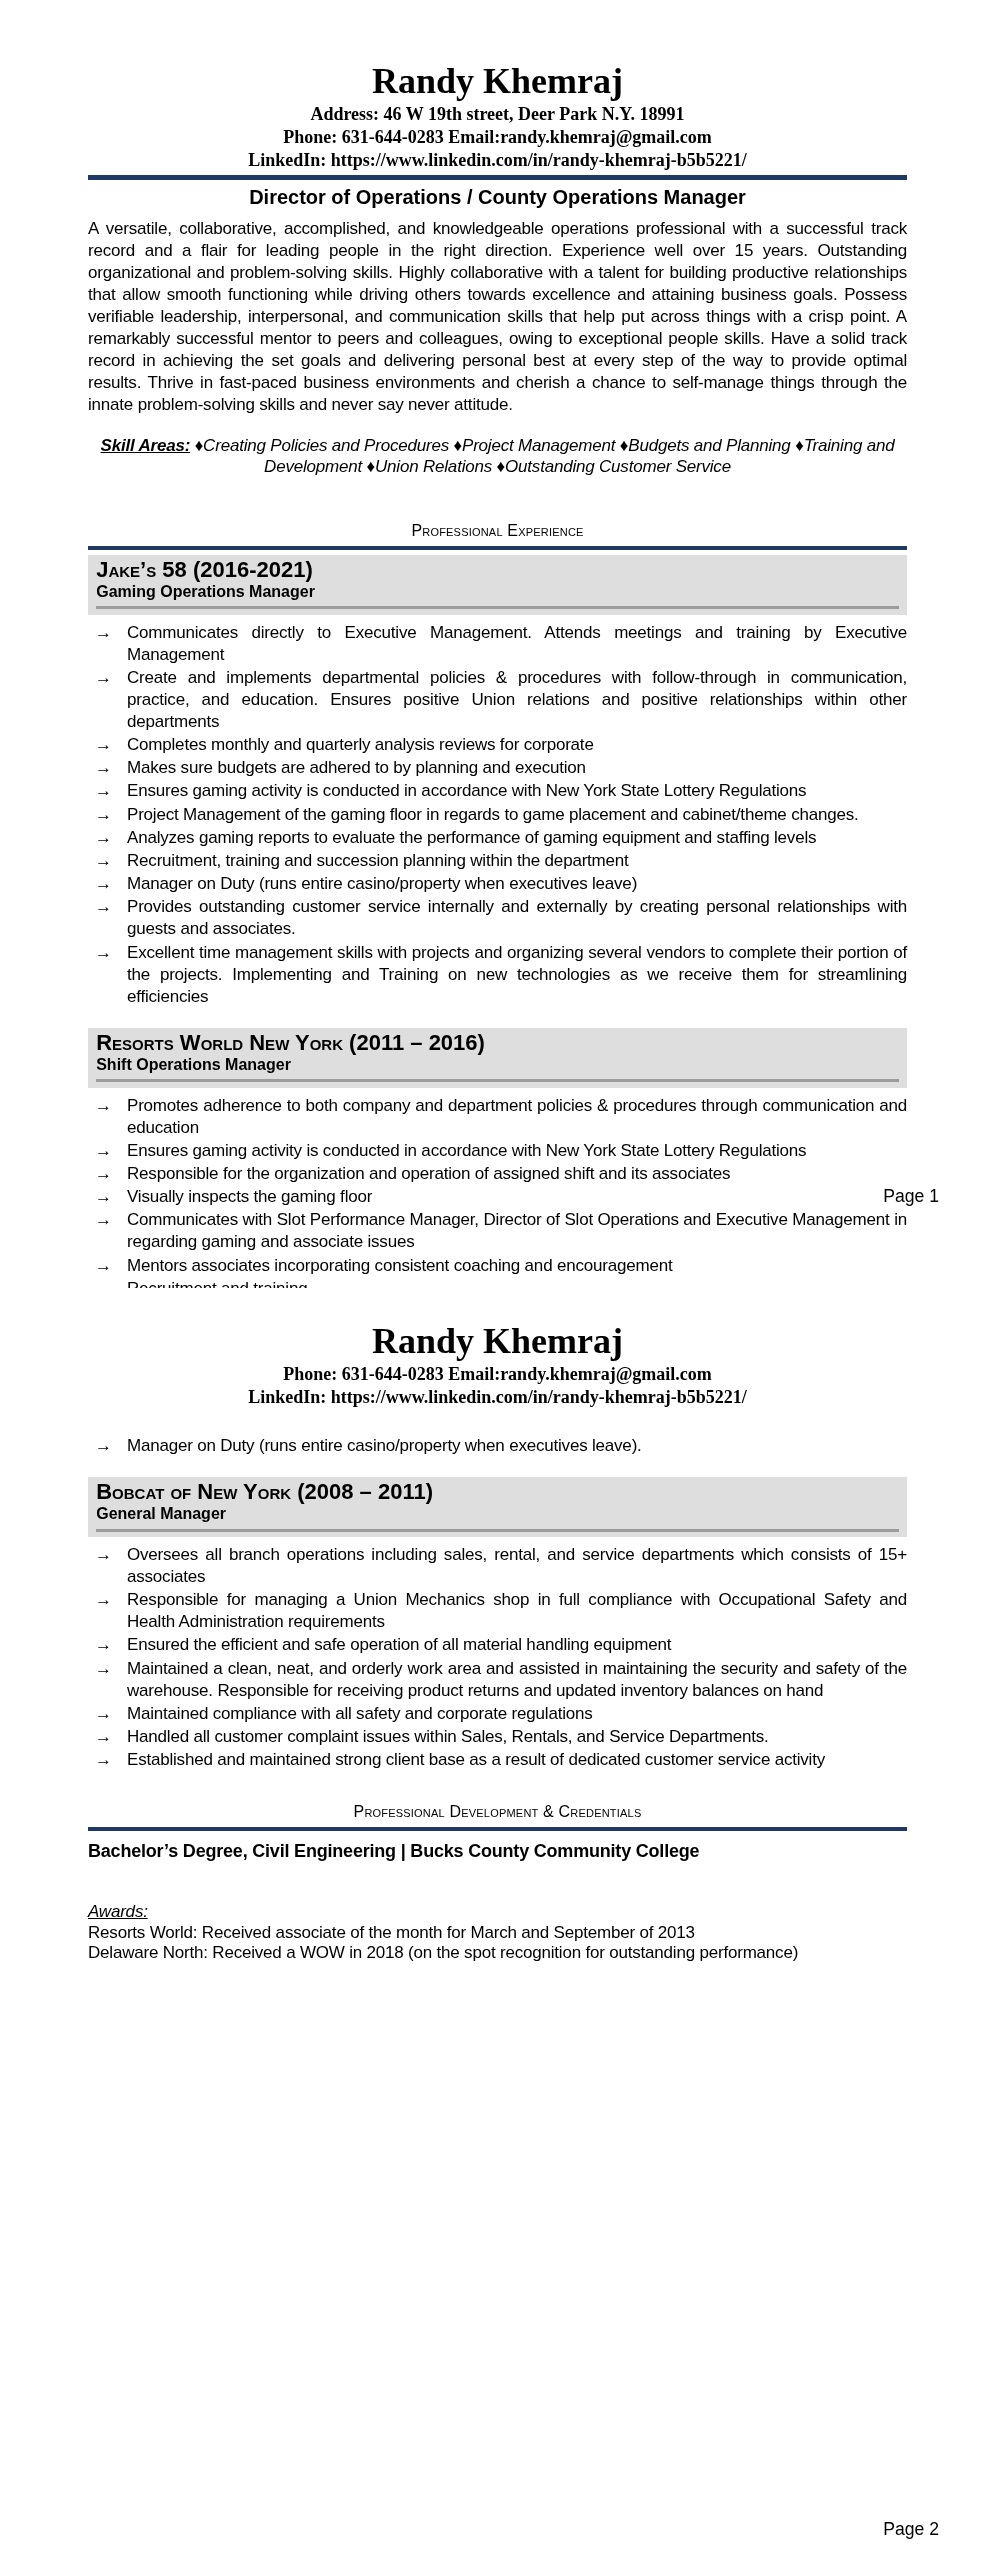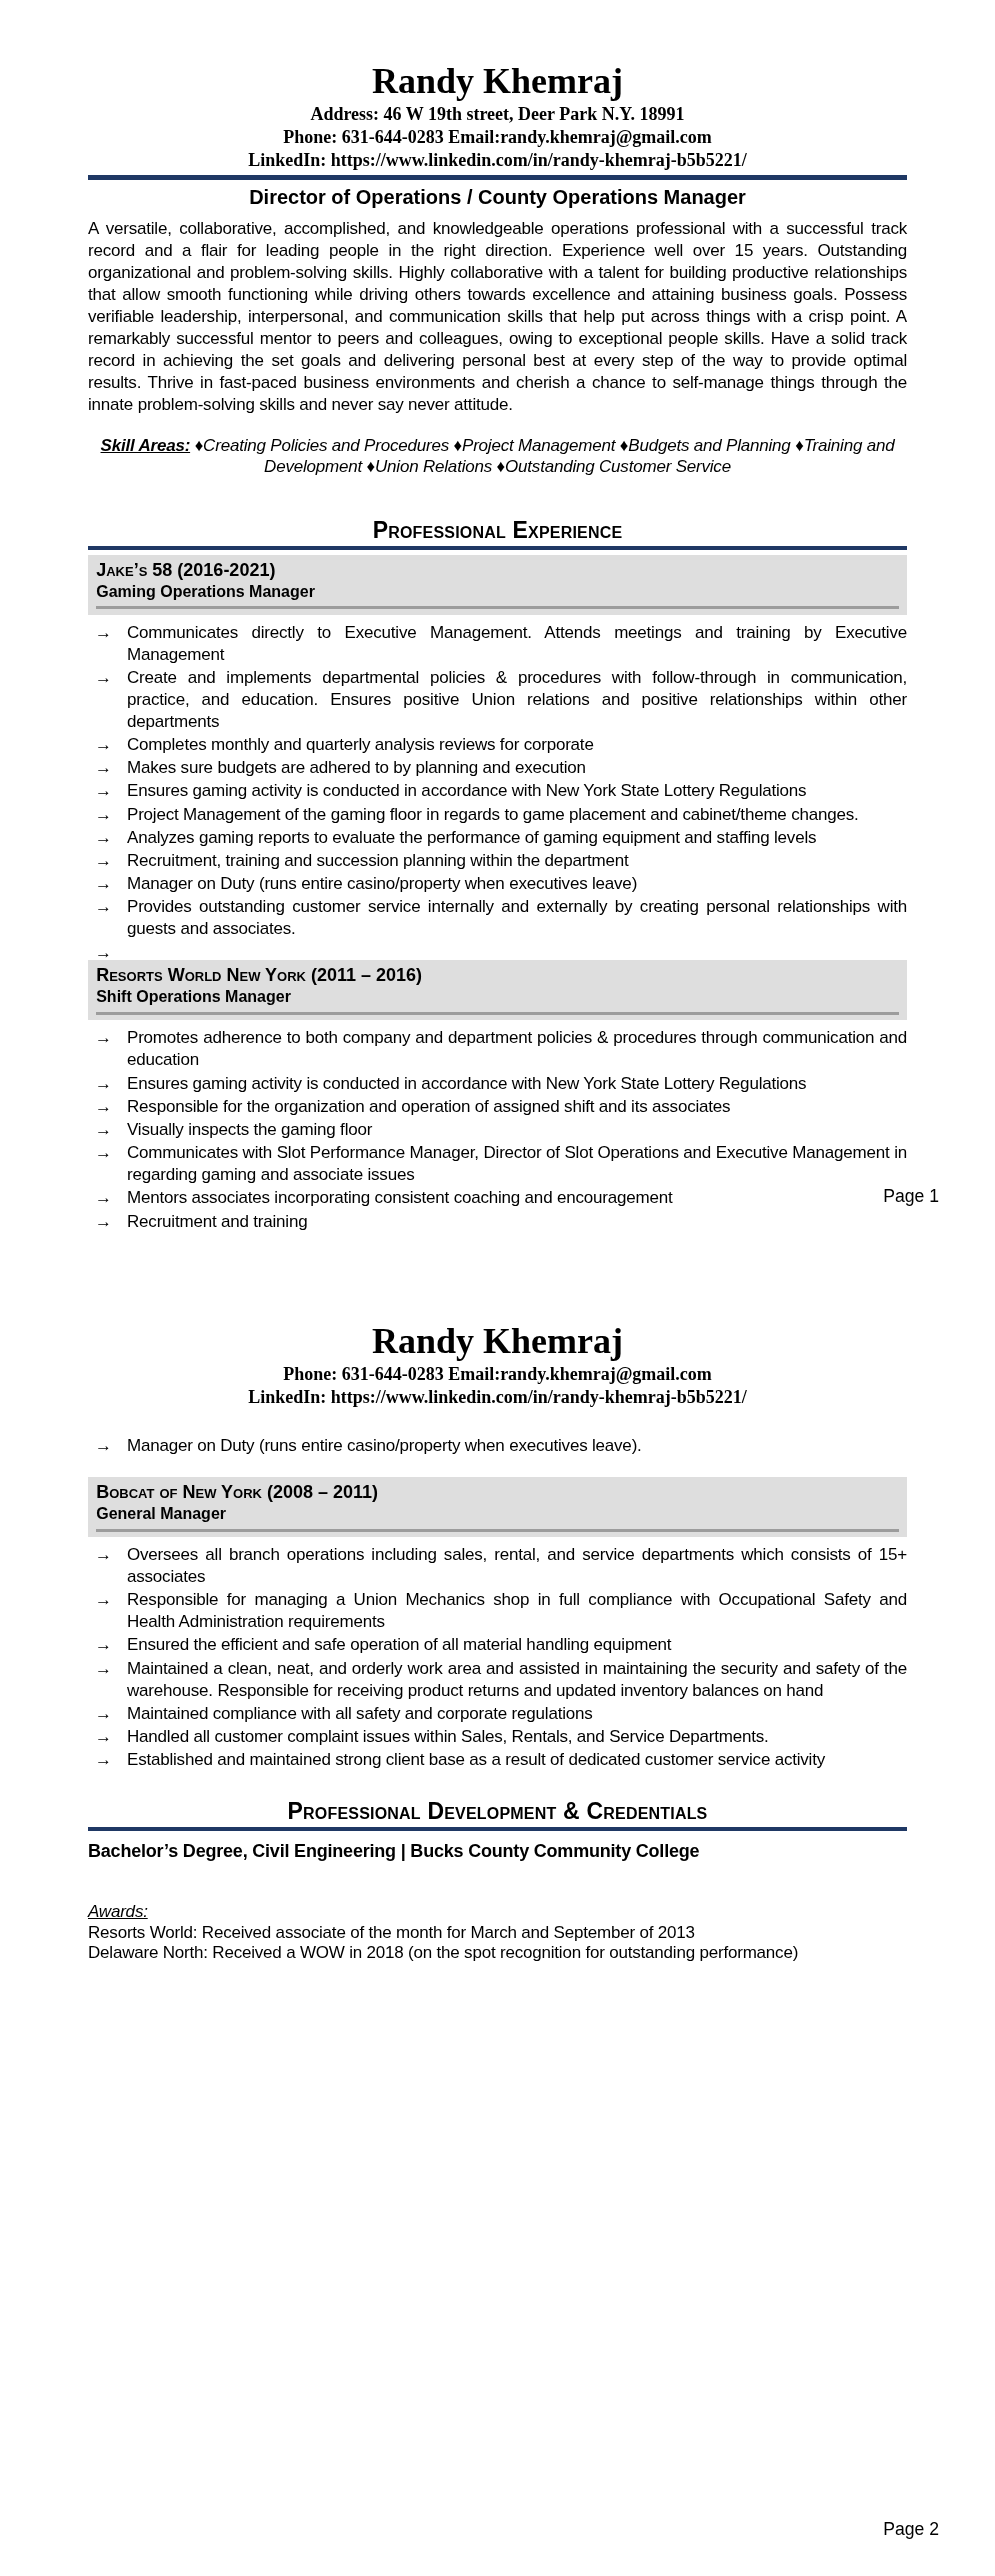--- a/index.html
+++ b/index.html
@@ -69,39 +69,39 @@
     font-style: italic;
     text-align: center;
   }
   .skills .label {
     font-weight: bold;
     text-decoration: underline;
   }
   
   .section-heading {
     margin-top: 42px;
-    font-weight: bold;
+    font-weight: normal;
     font-variant: small-caps;
-    font-size: 23px;
+    font-size: 16px;
     line-height: 23.4px;
     text-align: center;
     letter-spacing: 0.2px;
   }
   .page2 .section-heading { margin-top: 29px; }
   
   .job-box {
     margin-top: 4.1px;
     background: var(--job-box-bg, #DEDEDE);
     padding: 4.1px 8.2px 5.3px 8.2px;
   }
   .job-box.spaced { margin-top: 20px; }
   .job-company {
     font-weight: bold;
     font-variant: small-caps;
-    font-size: 18px;
+    font-size: 22px;
     line-height: 22px;
   }
   .job-role {
     font-weight: bold;
     font-size: 16px;
     line-height: 21.7px;
   }
   .job-rule {
     height: 2.9px;
     background: var(--job-box-rule, #9C9C9C);
@@ -195,21 +195,21 @@
     <li><span class="arrow">→</span><span>Communicates directly to Executive Management. Attends meetings and training by Executive Management</span></li>
     <li><span class="arrow">→</span><span>Create and implements departmental policies &amp; procedures with follow-through in communication, practice, and education. Ensures positive Union relations and positive relationships within other departments</span></li>
     <li><span class="arrow">→</span><span>Completes monthly and quarterly analysis reviews for corporate</span></li>
     <li><span class="arrow">→</span><span>Makes sure budgets are adhered to by planning and execution</span></li>
     <li><span class="arrow">→</span><span>Ensures gaming activity is conducted in accordance with New York State Lottery Regulations</span></li>
     <li><span class="arrow">→</span><span>Project Management of the gaming floor in regards to game placement and cabinet/theme changes.</span></li>
     <li><span class="arrow">→</span><span>Analyzes gaming reports to evaluate the performance of gaming equipment and staffing levels</span></li>
     <li><span class="arrow">→</span><span>Recruitment, training and succession planning within the department</span></li>
     <li><span class="arrow">→</span><span>Manager on Duty (runs entire casino/property when executives leave)</span></li>
     <li><span class="arrow">→</span><span>Provides outstanding customer service internally and externally by creating personal relationships with guests and associates.</span></li>
-    <li><span class="arrow">→</span></li>
+    <li><span class="arrow">→</span><span>Excellent time management skills with projects and organizing several vendors to complete their portion of the projects. Implementing and Training on new technologies as we receive them for streamlining efficiencies</span></li>
   </ul>
 
   <div class="job-box spaced">
     <div class="job-company">Resorts World New York (2011 – 2016)</div>
     <div class="job-role">Shift Operations Manager</div>
     <div class="job-rule"></div>
   </div>
 
   <ul class="bullets">
     <li><span class="arrow">→</span><span>Promotes adherence to both company and department policies &amp; procedures through communication and education</span></li>

